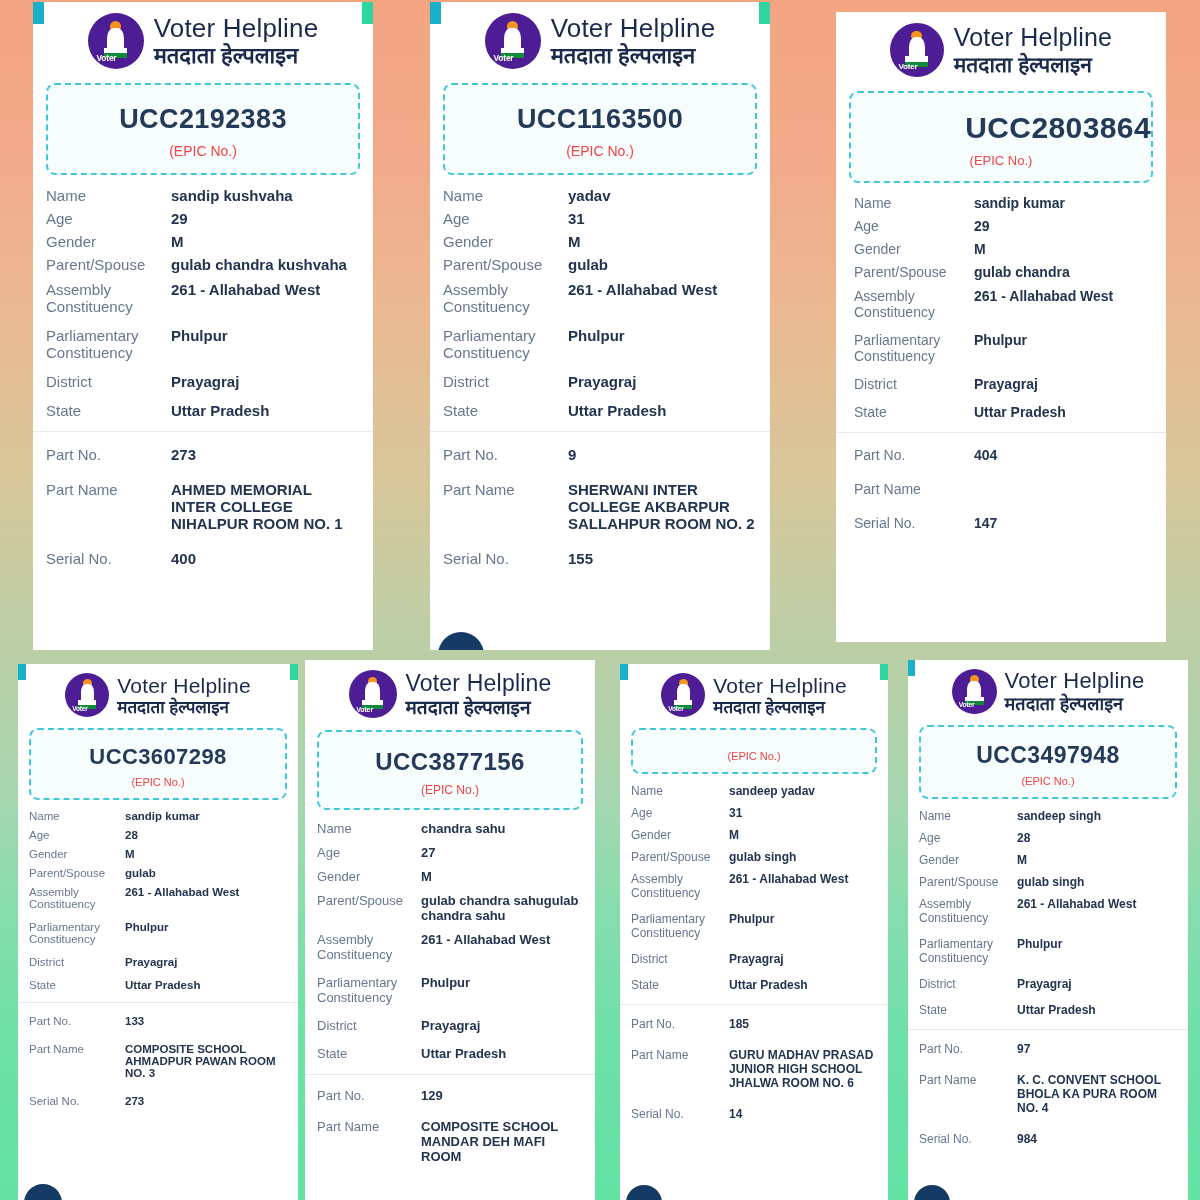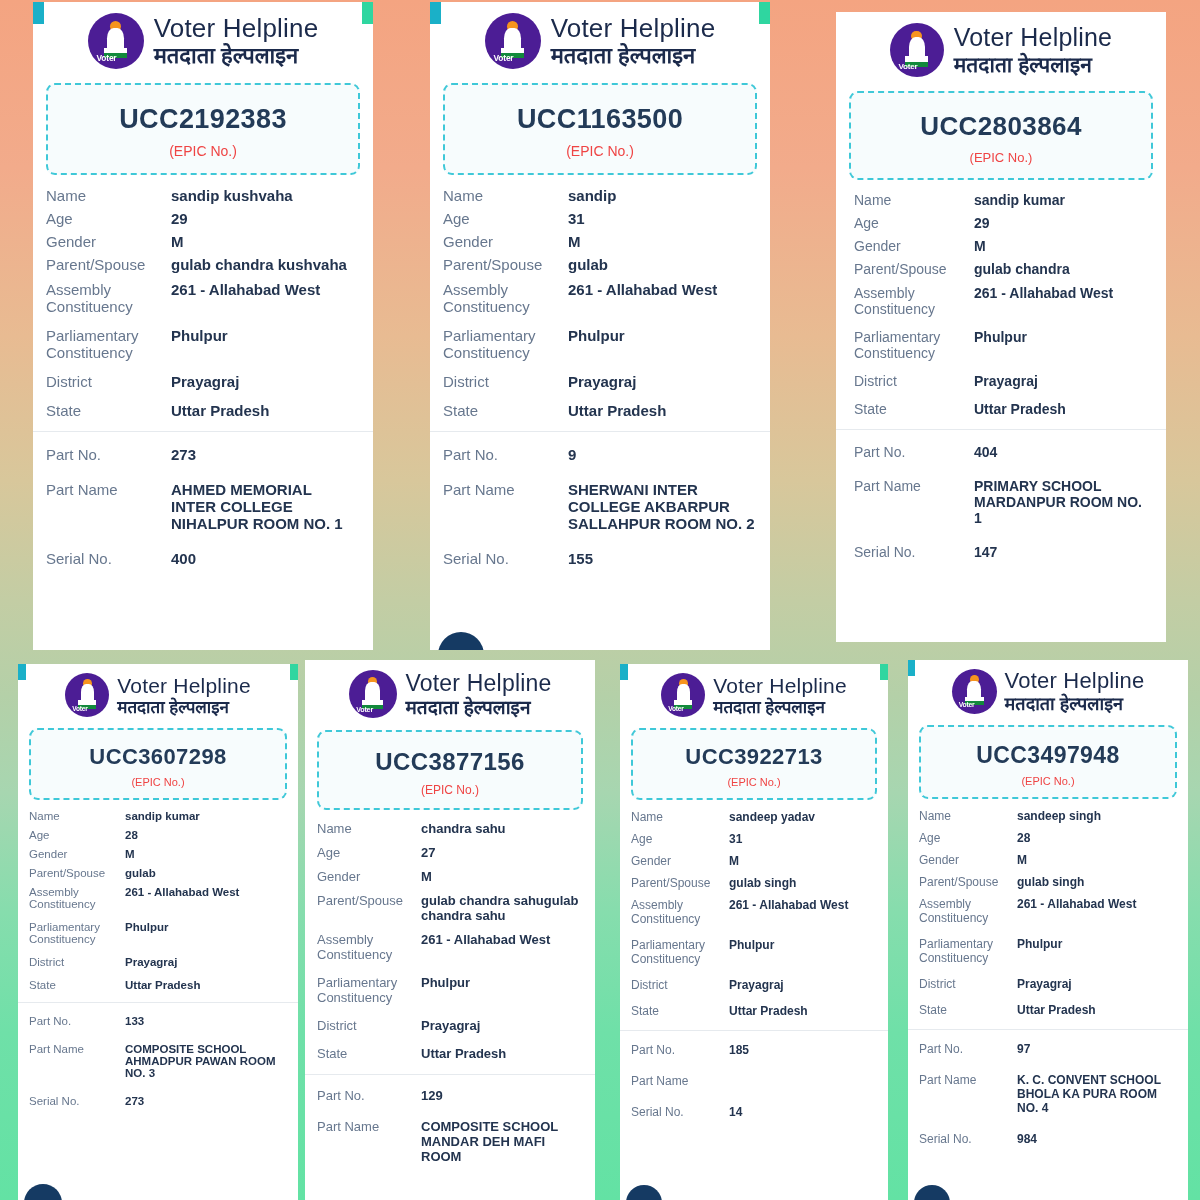--- a/index.html
+++ b/index.html
@@ -145,21 +145,21 @@
   #card2 .rows2 .row  { margin-bottom: 18px; }
   #card2 .rows2 .row .lbl { width: 125px; }
 
   
   #card3 { left: 836px; top: 12px;  width: 330px; height: 630px; }
   #card3 .vh-header   { padding-top: 11px; gap: 10px; }
   #card3 .vh-logo     { width: 54px; height: 54px; }
   #card3 .vh-title-en { font-size: 25px; }
   #card3 .vh-title-hi { font-size: 21px; margin-top: 4px; }
   #card3 .epic-box    { margin: 14px 13px 0 13px; padding: 18px 0 13px; }
-  #card3 .epic-no     { font-size: 26px; }
+  #card3 .epic-no     { font-size: 30px; text-align: right; }
   #card3 .epic-lbl    { font-size: 13px; margin-top: 8px; }
   #card3 .rows        { padding: 12px 18px 0 18px; font-size: 14px; }
   #card3 .row         { margin-bottom: 7px; }
   #card3 .row .lbl    { width: 120px; }
   #card3 .row.sp      { margin-bottom: 12px; margin-top: 8px; }
   #card3 .divider     { margin: 12px 0 0 0; }
   #card3 .rows2       { padding: 14px 18px 0 18px; font-size: 14px; }
   #card3 .rows2 .row  { margin-bottom: 18px; }
   #card3 .rows2 .row .lbl { width: 120px; }
 
@@ -332,21 +332,21 @@
       <div class="vh-title-hi">मतदाता  हेल्पलाइन</div>
     </div>
   </div>
   <div class="epic-box">
     <div class="epic-no">UCC1163500</div>
     <div class="epic-lbl">(EPIC No.)</div>
   </div>
   <div class="rows">
     <div class="row">
         <span class="lbl">Name</span>
-        <span class="val">sandip</span>
+        <span class="val">yadav</span>
       </div>
     <div class="row">
         <span class="lbl">Age</span>
         <span class="val">31</span>
       </div>
     <div class="row">
         <span class="lbl">Gender</span>
         <span class="val">M</span>
       </div>
     <div class="row">
@@ -441,21 +441,20 @@
       </div>
   </div>
   <div class="divider"></div>
   <div class="rows2">
     <div class="row">
         <span class="lbl">Part No.</span>
         <span class="val">404</span>
       </div>
     <div class="row">
         <span class="lbl">Part Name</span>
-        <span class="val">PRIMARY SCHOOL MARDANPUR ROOM NO. 1</span>
       </div>
     <div class="row">
         <span class="lbl">Serial No.</span>
         <span class="val">147</span>
       </div>
   </div>
 </div>
 
 <div class="vcard" id="card4">
   <div class="corner-tl" style="height:16px;width:8px;"></div>
@@ -604,21 +603,20 @@
         <div class="tri-w" style="width:18.48px;height:4.4px;left:12.76px;top:27.28px;"></div>
         <div class="tri-g" style="width:18.48px;height:3.96px;left:12.76px;top:31.68px;"></div>
         <div class="voter-txt" style="font-size:6.6px;left:7.04px;top:31.68px;">Voter</div>
       </div>
     <div class="vh-title-wrap">
       <div class="vh-title-en">Voter Helpline</div>
       <div class="vh-title-hi">मतदाता  हेल्पलाइन</div>
     </div>
   </div>
   <div class="epic-box">
-    <div class="epic-no">UCC3922713</div>
     <div class="epic-lbl">(EPIC No.)</div>
   </div>
   <div class="rows">
     <div class="row">
         <span class="lbl">Name</span>
         <span class="val">sandeep yadav</span>
       </div>
     <div class="row">
         <span class="lbl">Age</span>
         <span class="val">31</span>
@@ -649,20 +647,21 @@
       </div>
   </div>
   <div class="divider"></div>
   <div class="rows2">
     <div class="row">
         <span class="lbl">Part No.</span>
         <span class="val">185</span>
       </div>
     <div class="row">
         <span class="lbl">Part Name</span>
+        <span class="val">GURU MADHAV PRASAD JUNIOR HIGH SCHOOL JHALWA ROOM NO. 6</span>
       </div>
     <div class="row">
         <span class="lbl">Serial No.</span>
         <span class="val">14</span>
       </div>
   </div>
   <div class="blob" style="width:36px;height:36px;left:6px;bottom:-21px;"></div>
 </div>
 
 <div class="vcard" id="card7">

